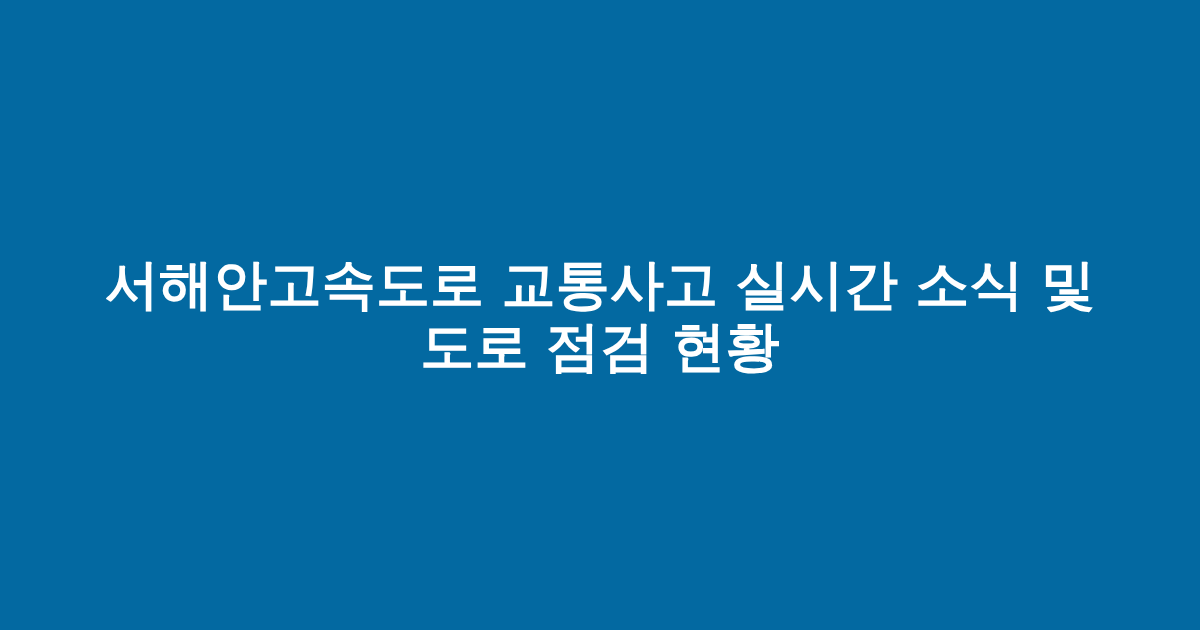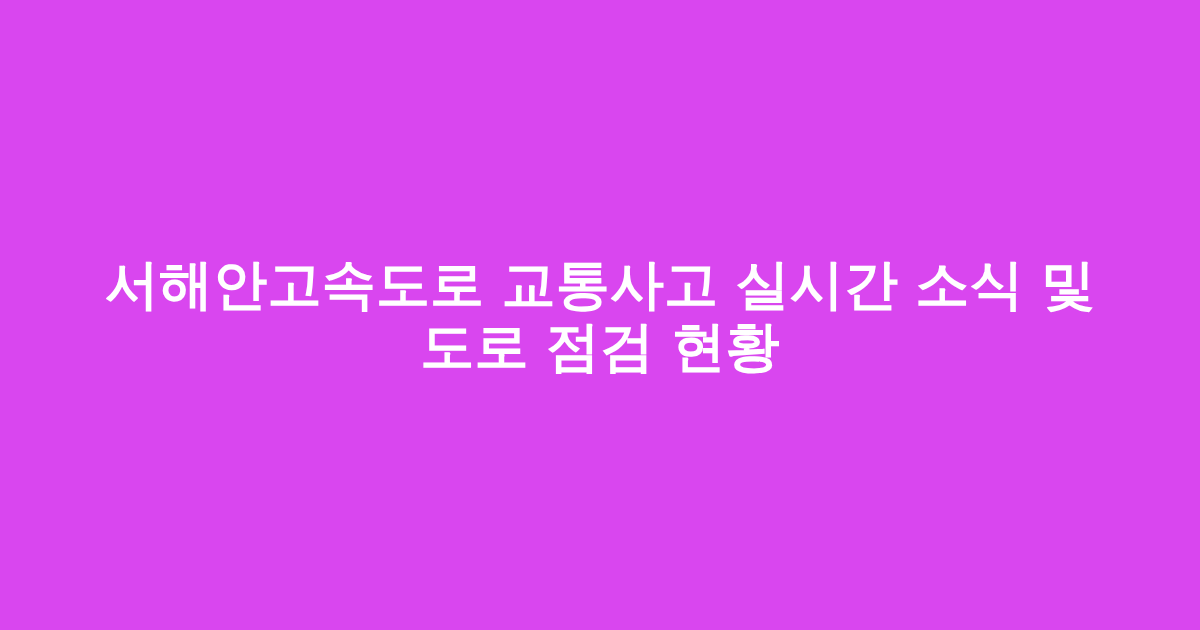--- a/index.html
+++ b/index.html
@@ -14,21 +14,21 @@
     overflow: hidden;
     font-family: "Liberation Sans", "DejaVu Sans", sans-serif;
   }
 
   
   .banner {
     position: relative;
     box-sizing: border-box;
     width: 1200px;
     height: 630px;
-    background-color: #d946ef;
+    background-color: #0369a1;
     display: flex;
     align-items: center;
     justify-content: center;
   }
 
   
   .title-block {
     width: 1000px;
     margin: 0 auto;
     padding: 0;

